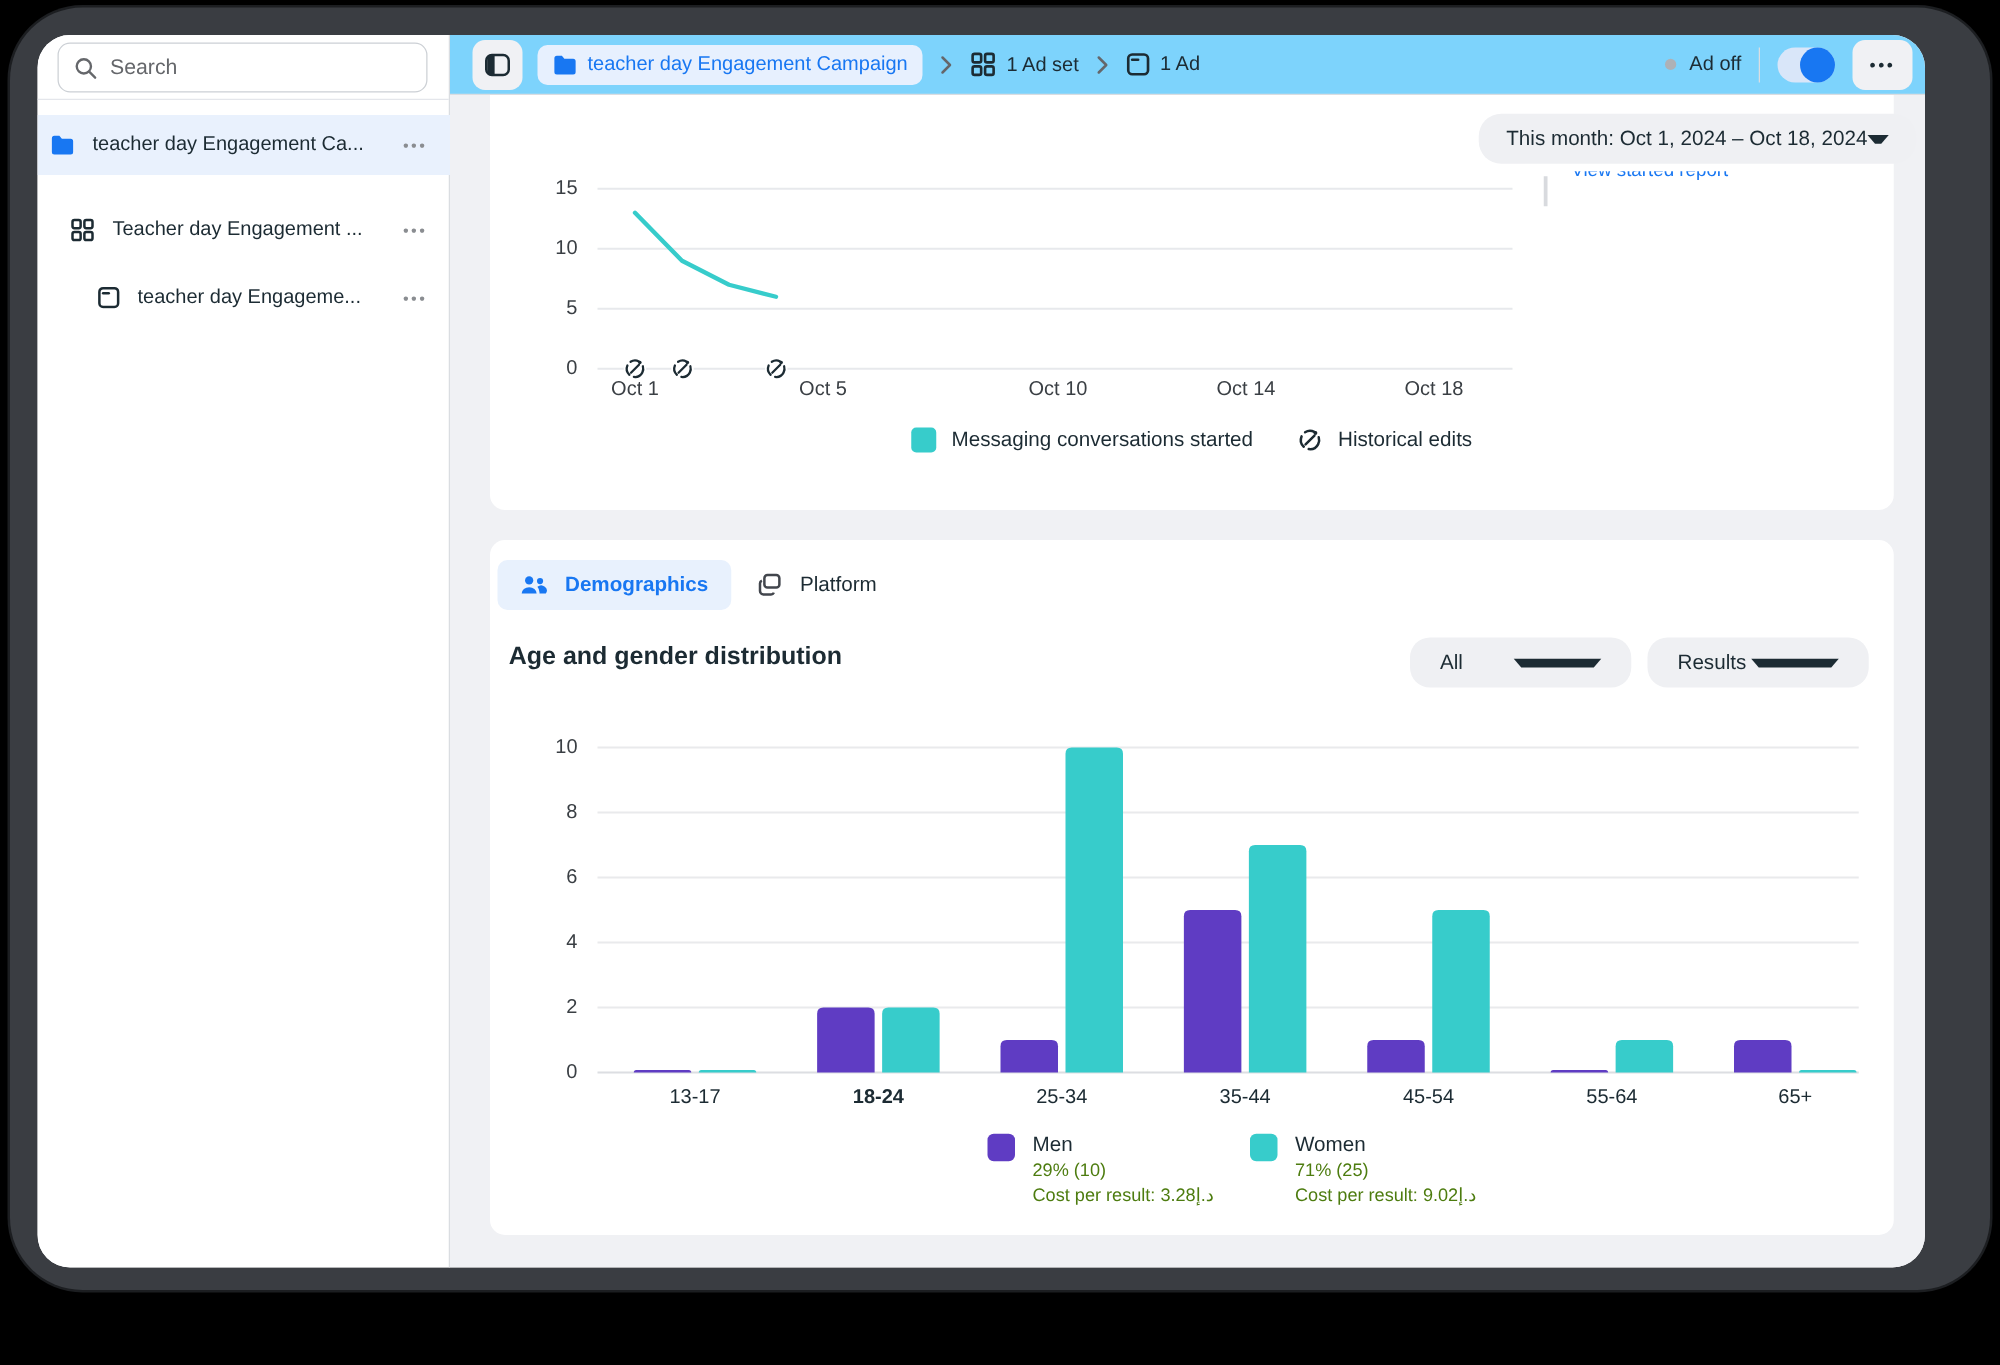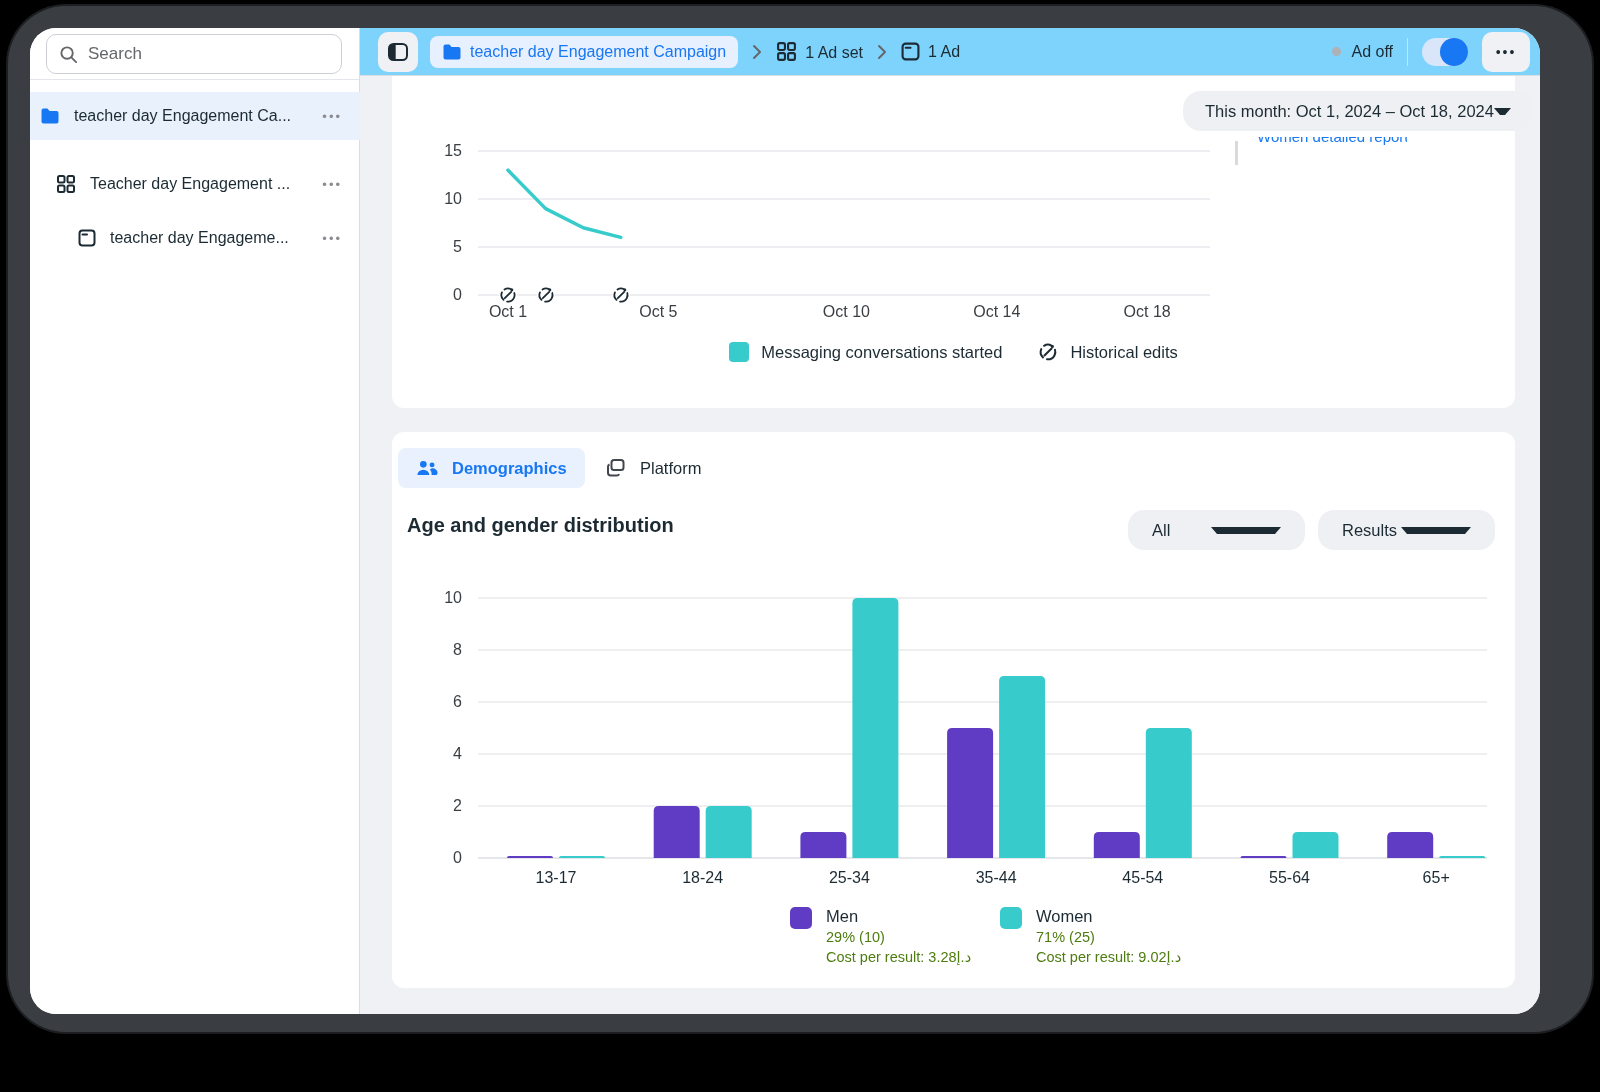--- a/index.html
+++ b/index.html
@@ -240,21 +240,21 @@
               <g fill="none" stroke="#1c2b33" stroke-width="1.8" stroke-linecap="round">
                 <circle cx="9" cy="9" r="6.6" stroke-dasharray="8 4" transform="rotate(28 9 9)"></circle>
                 <path d="M5.8 12.2 L12.2 5.8"></path>
               </g>
               <circle cx="12.9" cy="4" r="1.4" fill="#1c2b33"></circle>
             </svg></div>
         </div>
 
       <div class="mini-vbar"></div>
       <div class="report-link-clip">
-        <a href="#">Women detailed report</a>
+        <a href="#">View started report</a>
       </div>
 
       <div class="perf-legend">
         <div class="item">
           <span class="sw" id="perf-sw" style="background: rgb(55, 204, 203);"></span>
           <span class="t">Messaging conversations started</span>
         </div>
         <div class="item">
           <span id="legend-edit-icon" style="display:flex">
               <svg width="20" height="20" viewBox="0 0 18 18">
@@ -330,21 +330,21 @@
       <div id="demo-ylabels">
           <div class="axis-label ylab" style="top: 416px;">0</div>
           <div class="axis-label ylab" style="top: 364px;">2</div>
           <div class="axis-label ylab" style="top: 312px;">4</div>
           <div class="axis-label ylab" style="top: 260px;">6</div>
           <div class="axis-label ylab" style="top: 208px;">8</div>
           <div class="axis-label ylab" style="top: 156px;">10</div>
         </div>
       <div id="demo-xlabels">
           <div class="axis-label xlab" style="left: 164px; top: 436px; color: rgb(28, 43, 51);">13-17</div>
-          <div class="axis-label xlab" style="left: 310.7px; top: 436px; color: rgb(28, 43, 51);">18-24</div>
+          <div class="axis-label xlab" style="left: 310.7px; top: 436px; color: rgb(28, 43, 51); font-weight: bold;">18-24</div>
           <div class="axis-label xlab" style="left: 457.4px; top: 436px; color: rgb(28, 43, 51);">25-34</div>
           <div class="axis-label xlab" style="left: 604.1px; top: 436px; color: rgb(28, 43, 51);">35-44</div>
           <div class="axis-label xlab" style="left: 750.8px; top: 436px; color: rgb(28, 43, 51);">45-54</div>
           <div class="axis-label xlab" style="left: 897.5px; top: 436px; color: rgb(28, 43, 51);">55-64</div>
           <div class="axis-label xlab" style="left: 1044.2px; top: 436px; color: rgb(28, 43, 51);">65+</div>
         </div>
 
       <div class="demo-legend-item" style="left:398px;">
         <span class="sw" id="men-sw" style="background: rgb(95, 60, 195);"></span>
         <div>

